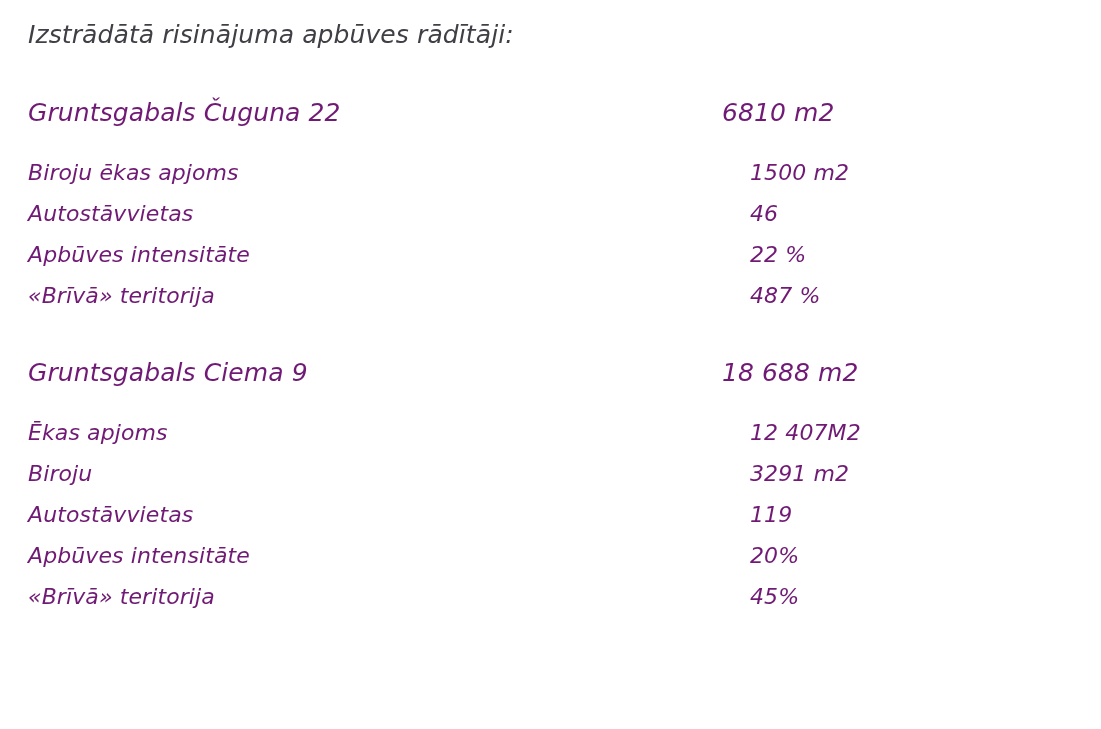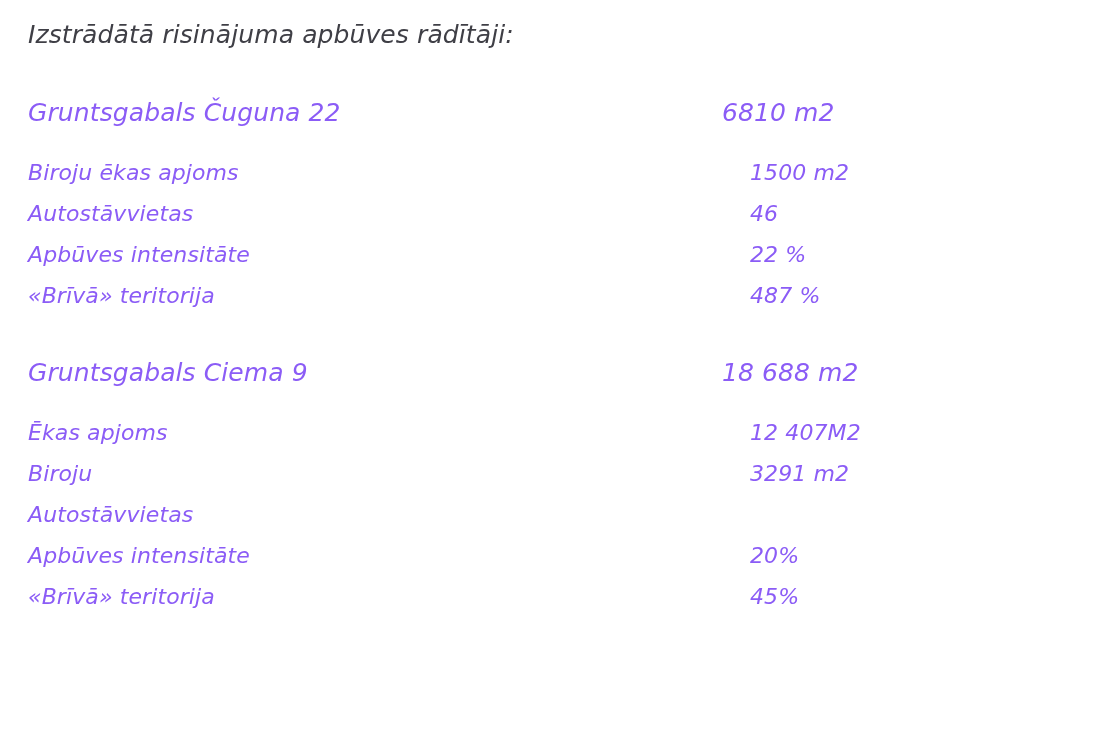--- a/index.html
+++ b/index.html
@@ -26,21 +26,21 @@
     font-size: 25px;
     line-height: 34px;
     color: #3f3f46;
     letter-spacing: 0.1px;
     margin-bottom: 44px;
   }
   .row {
     display: flex;
     align-items: center;
     font-style: italic;
-    color: #8b5cf6;
+    color: #701a75;
   }
   .row .label {
     width: 694px;
     flex: 0 0 694px;
   }
   .row .value {
     flex: 1 1 auto;
   }
   .section-title {
     font-size: 25px;
@@ -105,20 +105,21 @@
     <div class="row detail">
       <div class="label">Ēkas apjoms</div>
       <div class="value">12 407M2</div>
     </div>
     <div class="row detail">
       <div class="label">Biroju</div>
       <div class="value">3291 m2</div>
     </div>
     <div class="row detail">
       <div class="label">Autostāvvietas</div>
+      <div class="value">119</div>
     </div>
     <div class="row detail">
       <div class="label">Apbūves intensitāte</div>
       <div class="value">20%</div>
     </div>
     <div class="row detail">
       <div class="label">«Brīvā» teritorija</div>
       <div class="value">45%</div>
     </div>
   </div>

